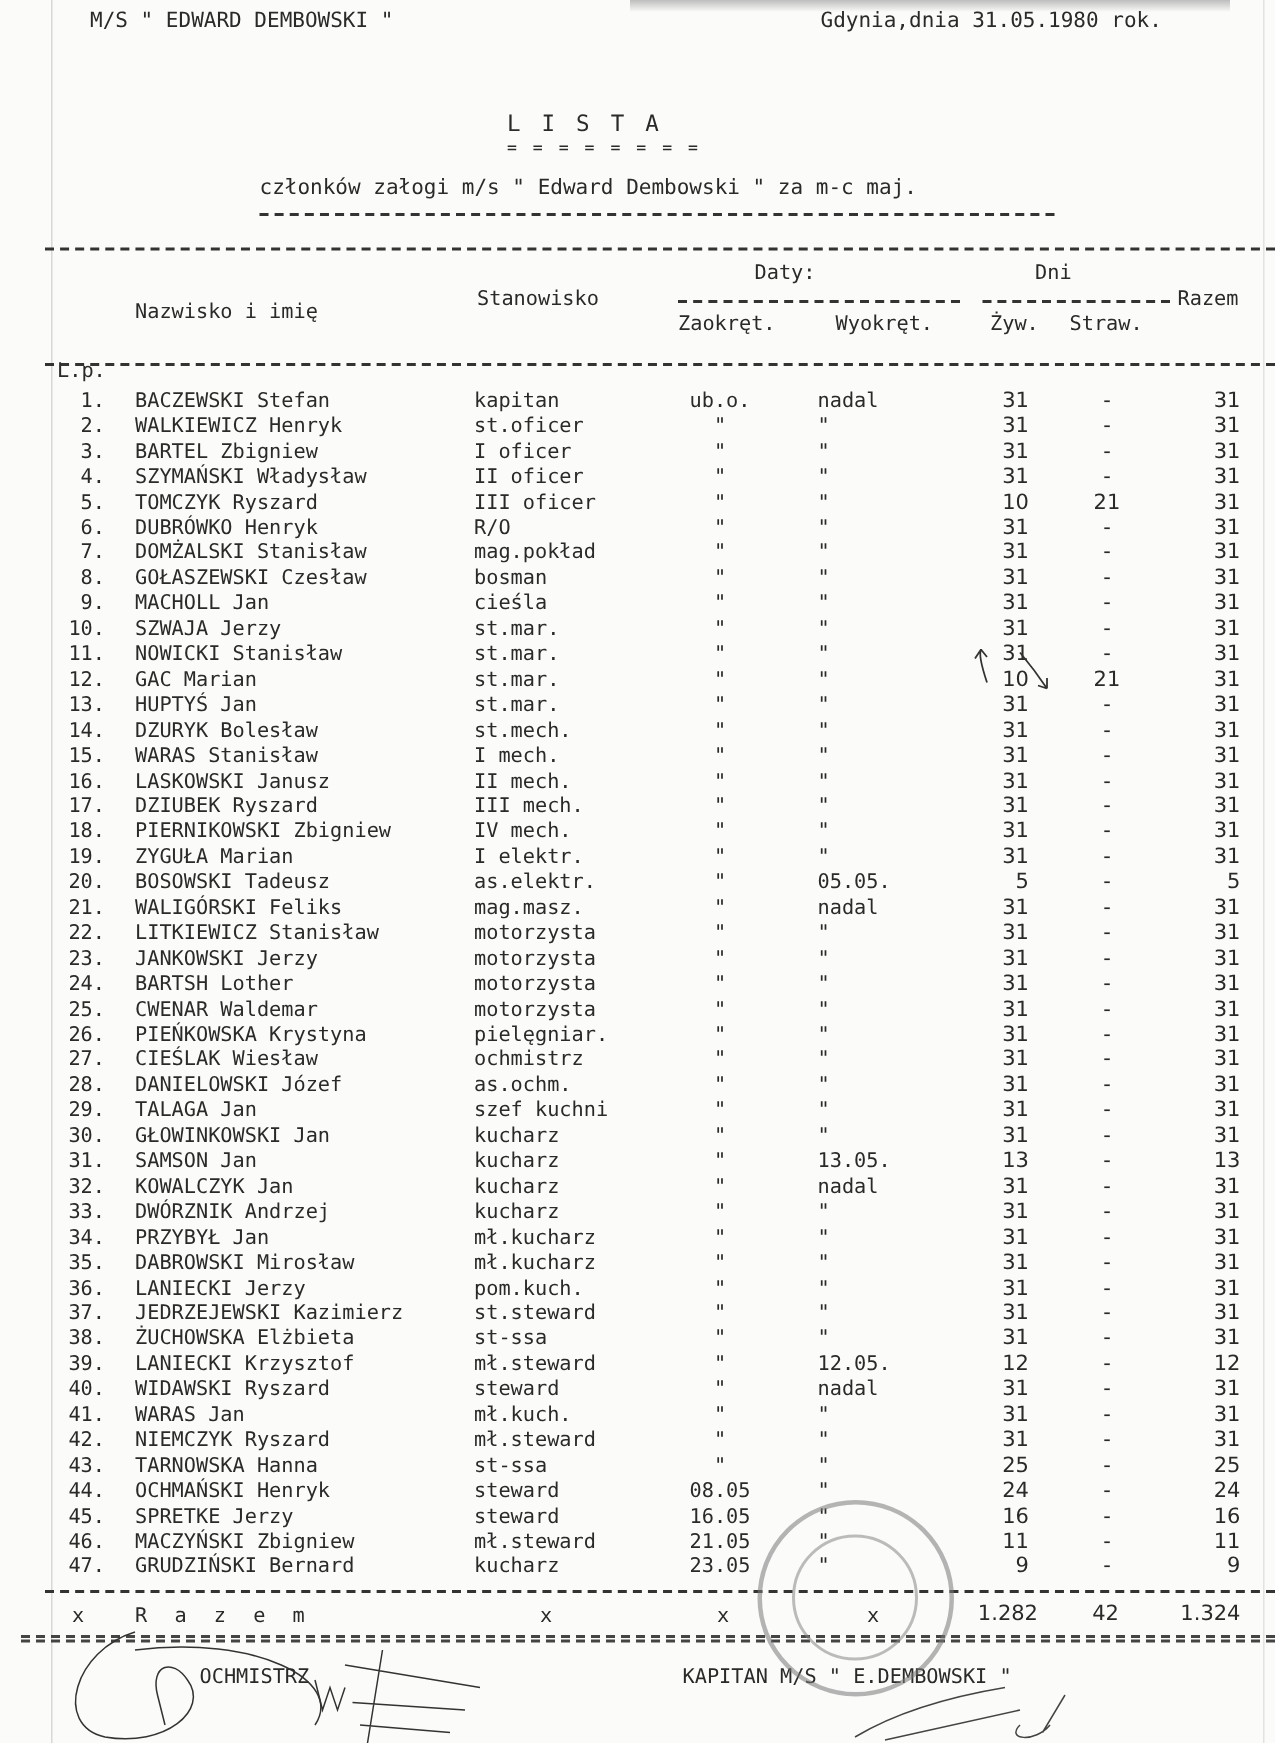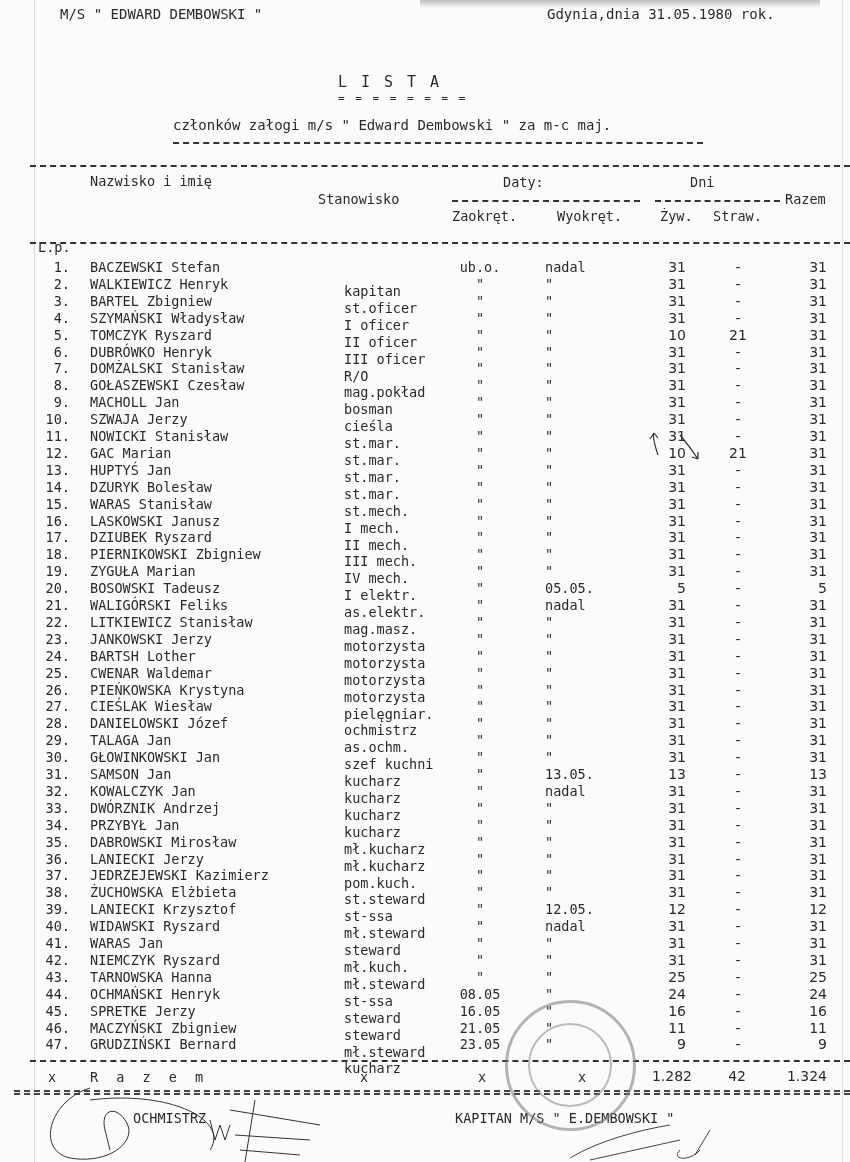--- a/index.html
+++ b/index.html
@@ -14,21 +14,21 @@
     background: linear-gradient(to bottom, #bdbdbd, rgba(255,255,255,0)); }
   .leftedge { position:absolute; left:34px; top:0; width:1px; height:1162px; background:#d8d8d8; }
   .rightedge { position:absolute; left:842px; top:0; width:1px; height:1162px; background:#e2e2e2; }
   .dash { position:absolute; height:0; border-top: 2px dashed #333; }
   .dbl { position:absolute; height:5px; border-top: 2px dashed #444; border-bottom: 2px dashed #444; box-sizing: border-box;}
   .title { letter-spacing: 14px; font-size: 15px; }
   .row { position:absolute; left:0; width:850px; height:17px; font-size:13.5px; }
   .row span { position:absolute; white-space: pre; top:0; }
   .c-lp { left:30px; width:40px; text-align:right; }
   .c-name { left:90px; }
-  .c-pos { left:344px;margin-top:24px; }
+  .c-pos { left:316px; }
   .c-zao { left:445px; width:70px; text-align:center; }
   .c-wyo { left:545px; width:80px; text-align:left; }
   .c-zyw { left:640px; width:46px; text-align:right; font-family: "DejaVu Sans", sans-serif; font-size: 14px; }
   .c-str { left:715px; width:46px; text-align:center; font-family: "DejaVu Sans", sans-serif; font-size: 14px; }
   .c-raz { left:780px; width:47px; text-align:right; font-family: "DejaVu Sans", sans-serif; font-size: 14px; }
   .stamp { position:absolute; left:505px; top:1000px; width:125px; height:125px;
     border: 3px solid #7a7a7a; border-radius: 50%; opacity: 0.55; }
   .stamp-inner { position:absolute; left:20px; top:20px; width:80px; height:80px;
     border: 2px solid #888; border-radius: 50%; }
   .sig { position:absolute; }
@@ -43,21 +43,21 @@
 <div class="abs" style="left:60px; top:6px; font-size:14px;">M/S " EDWARD DEMBOWSKI "</div>
 <div class="abs" style="left:547px; top:6px; font-size:14px;">Gdynia,dnia 31.05.1980 rok.</div>
 
 <div class="abs title" style="left:338px; top:73px;">LISTA</div>
 <div class="abs" style="left:338px; top:92px; font-size:11px; letter-spacing:2px;">= = = = = = = =</div>
 <div class="abs" style="left:173px; top:117px; font-size:14px;">członków załogi m/s " Edward Dembowski " za m-c maj.</div>
 <div class="dash" style="left:173px; top:142px; width:530px;"></div>
 
 <div class="dash" style="left:30px; top:165px; width:820px;"></div>
 <div class="abs" style="left:38px; top:191px;margin-top:48px;">L.p.</div>
-<div class="abs" style="left:90px; top:173px;">Nazwisko i imię</div>
+<div class="abs" style="left:90px; top:200px;">Nazwisko i imię</div>
 <div class="abs" style="left:318px; top:191px;">Stanowisko</div>
 <div class="abs" style="left:503px; top:174px;">Daty:</div>
 <div class="abs" style="left:690px; top:174px;">Dni</div>
 <div class="dash" style="left:452px; top:200px; width:188px;"></div>
 <div class="dash" style="left:655px; top:200px; width:125px;"></div>
 <div class="abs" style="left:785px; top:191px;">Razem</div>
 <div class="abs" style="left:452px; top:208px;">Zaokręt.</div>
 <div class="abs" style="left:557px; top:208px;">Wyokręt.</div>
 <div class="abs" style="left:660px; top:208px;">Żyw.</div>
 <div class="abs" style="left:713px; top:208px;">Straw.</div>

